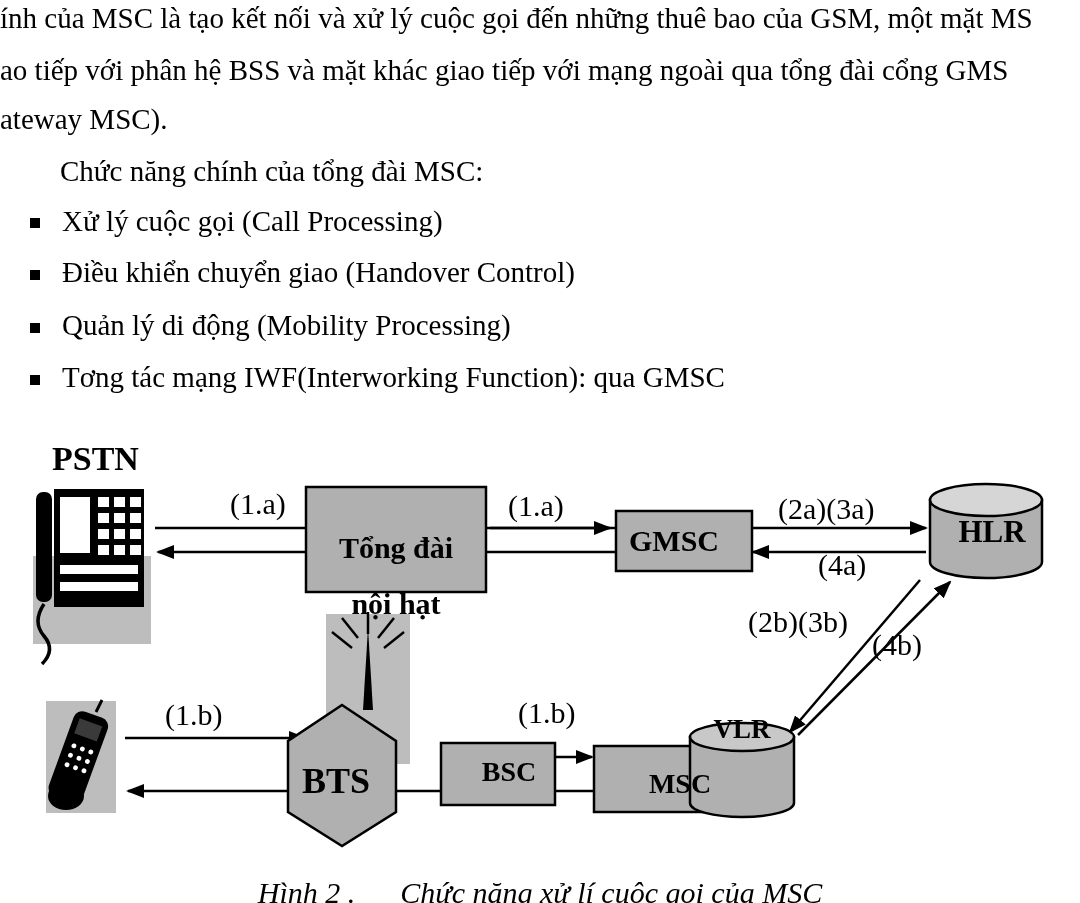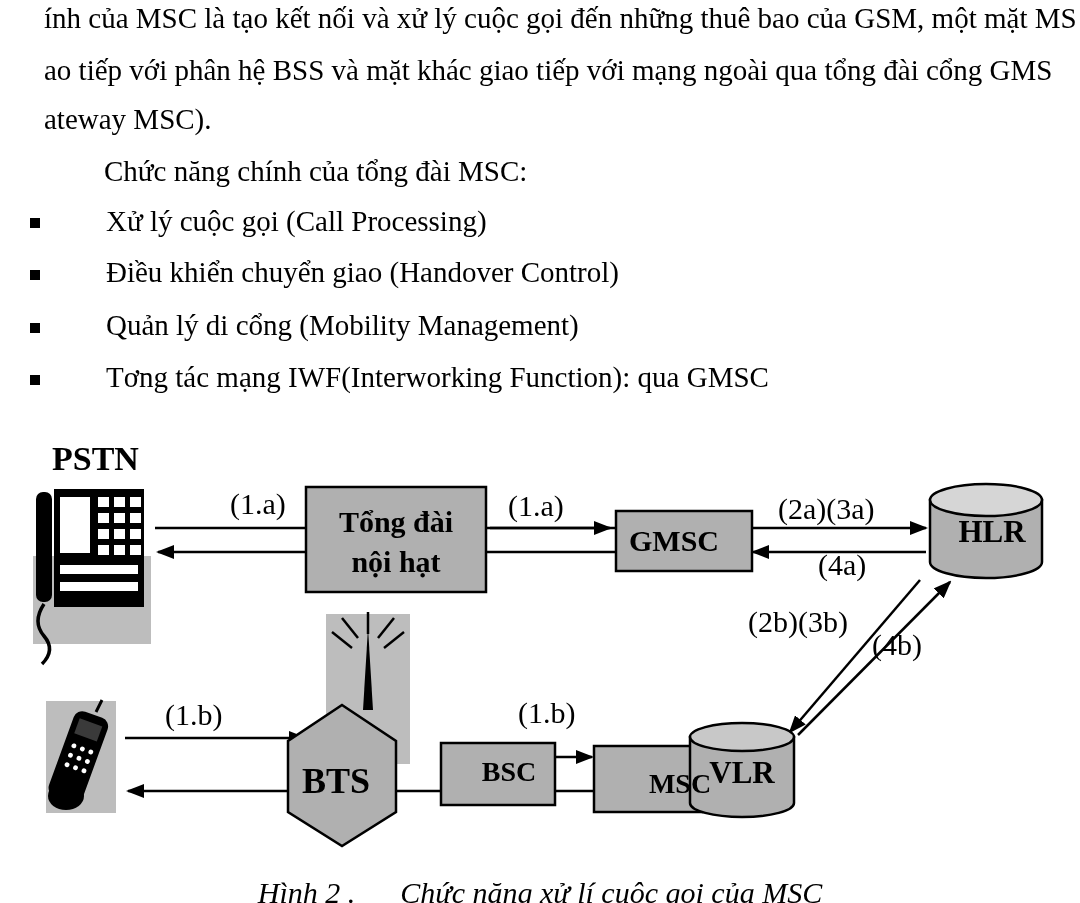--- a/index.html
+++ b/index.html
@@ -2,21 +2,21 @@
 <html><head>
 <meta charset="utf-8">
 <style>
   html,body{margin:0;padding:0;}
   body{
     width:1080px;height:903px;position:relative;overflow:hidden;
     background:#ffffff;color:#000;
     font-family:"Liberation Serif","DejaVu Serif",serif;
   }
   .abs{position:absolute;}
-  .txtline{font-size:29px;white-space:nowrap;z-index:3;padding-left:44px;}
+  .txtline{font-size:29px;white-space:nowrap;z-index:3;}
   .bullet-sq{width:10px;height:10px;background:#000;z-index:3;}
   .diagram-label{font-size:30px;white-space:nowrap;z-index:3;}
   .node-label{text-align:center;font-weight:600;white-space:pre-line;z-index:3;}
   .caption{font-style:italic;font-size:30px;white-space:pre;text-align:center;width:100%;z-index:3;}
   svg{position:absolute;left:0;top:0;z-index:1;}
 </style>
 </head>
 <body>
 
 <div class="abs txtline" style="left:0px;top:2px;">ính của MSC là tạo kết nối và xử lý cuộc gọi đến những thuê bao của GSM, một mặt MS</div>
@@ -24,21 +24,21 @@
 <div class="abs txtline" style="left:0px;top:103px;">ateway MSC).</div>
 <div class="abs txtline" style="left:60px;top:155px;">Chức năng chính của tổng đài MSC:</div>
 
 <div class="abs bullet-sq" style="left:30px;top:218px;"></div>
 <div class="abs txtline" style="left:62px;top:205px;">Xử lý cuộc gọi (Call Processing)</div>
 
 <div class="abs bullet-sq" style="left:30px;top:270px;"></div>
 <div class="abs txtline" style="left:62px;top:256px;">Điều khiển chuyển giao (Handover Control)</div>
 
 <div class="abs bullet-sq" style="left:30px;top:323px;"></div>
-<div class="abs txtline" style="left:62px;top:309px;">Quản lý di cổng (Mobility Management)</div>
+<div class="abs txtline" style="left:62px;top:309px;">Quản lý di động (Mobility Processing)</div>
 
 <div class="abs bullet-sq" style="left:30px;top:375px;"></div>
 <div class="abs txtline" style="left:62px;top:361px;">Tơng tác mạng IWF(Interworking Function): qua GMSC</div>
 
 <svg width="1080" height="903" viewBox="0 0 1080 903">
   <defs>
     <marker id="arrow" markerUnits="userSpaceOnUse" markerWidth="18" markerHeight="14" refX="16" refY="7" orient="auto">
       <polygon points="0,0 18,7 0,14" fill="#000"></polygon>
     </marker>
   </defs>
@@ -130,28 +130,28 @@
       <circle cx="79" cy="768" r="2.4" fill="#fff"></circle>
       <circle cx="88" cy="768" r="2.4" fill="#fff"></circle>
     </g>
     <ellipse cx="66" cy="796" rx="18" ry="14" fill="#000"></ellipse>
     <line x1="96" y1="712" x2="102" y2="700" stroke="#000" stroke-width="3"></line>
   </g>
 </svg>
 
 <div class="abs diagram-label" style="left:52px;top:440px;font-size:34px;font-weight:600;">PSTN</div>
 
-<div class="abs node-label" style="left:306px;top:502px;width:180px;font-size:30px;line-height:40px;">Tổng đài
+<div class="abs node-label" style="left:306px;top:520px;width:180px;font-size:30px;line-height:56px;">Tổng đài
 nội hạt</div>
 <div class="abs node-label" style="left:616px;top:524px;width:116px;font-size:30px;">GMSC</div>
 <div class="abs node-label" style="left:930px;top:514px;width:124px;font-size:31px;">HLR</div>
 <div class="abs node-label" style="left:284px;top:760px;width:104px;font-size:36px;">BTS</div>
 <div class="abs node-label" style="left:441px;top:756px;width:136px;font-size:28px;">BSC</div>
 <div class="abs node-label" style="left:594px;top:768px;width:104px;font-size:28px;padding-left:34px;">MSC</div>
-<div class="abs node-label" style="left:690px;top:755px;width:104px;font-size:31px;">VLR</div>
+<div class="abs node-label" style="left:690px;top:714px;width:104px;font-size:27px;">VLR</div>
 
 <div class="abs diagram-label" style="left:230px;top:487px;">(1.a)</div>
 <div class="abs diagram-label" style="left:508px;top:489px;">(1.a)</div>
 <div class="abs diagram-label" style="left:778px;top:492px;">(2a)(3a)</div>
 <div class="abs diagram-label" style="left:818px;top:548px;">(4a)</div>
 <div class="abs diagram-label" style="left:748px;top:605px;">(2b)(3b)</div>
 <div class="abs diagram-label" style="left:872px;top:628px;">(4b)</div>
 <div class="abs diagram-label" style="left:165px;top:698px;">(1.b)</div>
 <div class="abs diagram-label" style="left:518px;top:696px;">(1.b)</div>
 

